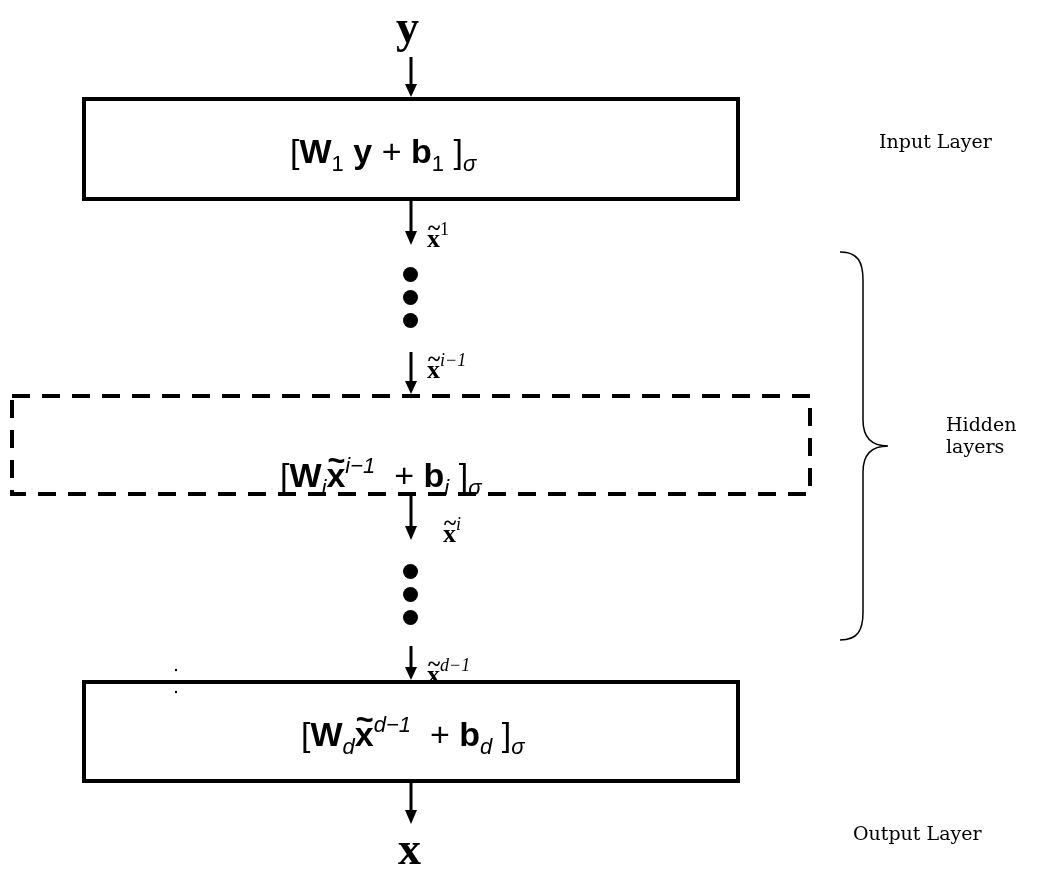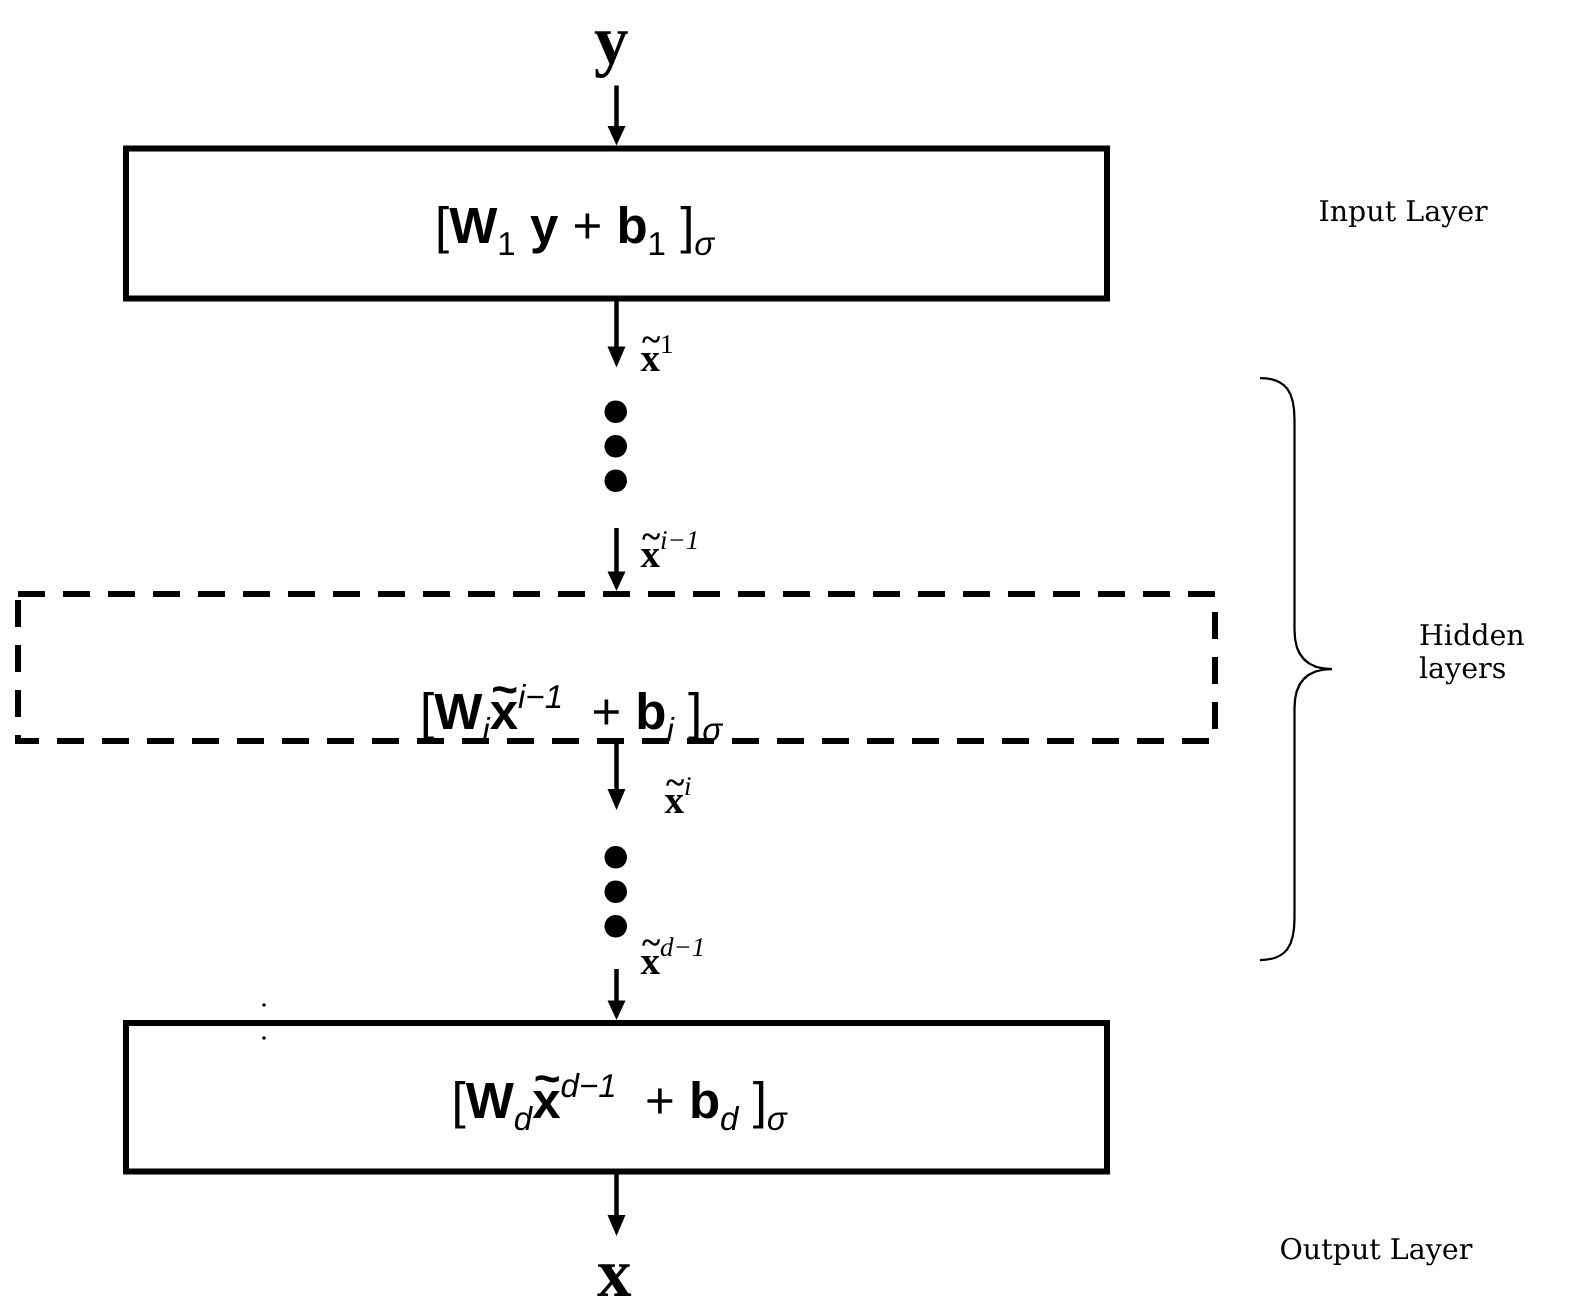--- a/index.html
+++ b/index.html
@@ -98,21 +98,21 @@
 <div class="xl" style="left:427px; top:521px;margin-left:16px;">
   <span class="tilde-x">x</span><i class="sup">i</i>
 </div>
 
 <div>
   <div class="dot" style="left:403px; top:564px;"></div>
   <div class="dot" style="left:403px; top:587px;"></div>
   <div class="dot" style="left:403px; top:610px;"></div>
 </div>
 
-<div class="xl" style="left:427px; top:628px;">
+<div class="xl" style="left:427px; top:662px;">
   <span class="tilde-x">x</span><i class="sup">d−1</i>
 </div>
 
 <div class="lbl" style="left:946px; top:414px;">
   <div>Hidden</div>
   <div>layers</div>
 </div>
 
 <div class="box solid" style="left:82px; top:680px; width:658px; height:103px;"></div>
 <div class="math" style="left:301px; top:717px;">

